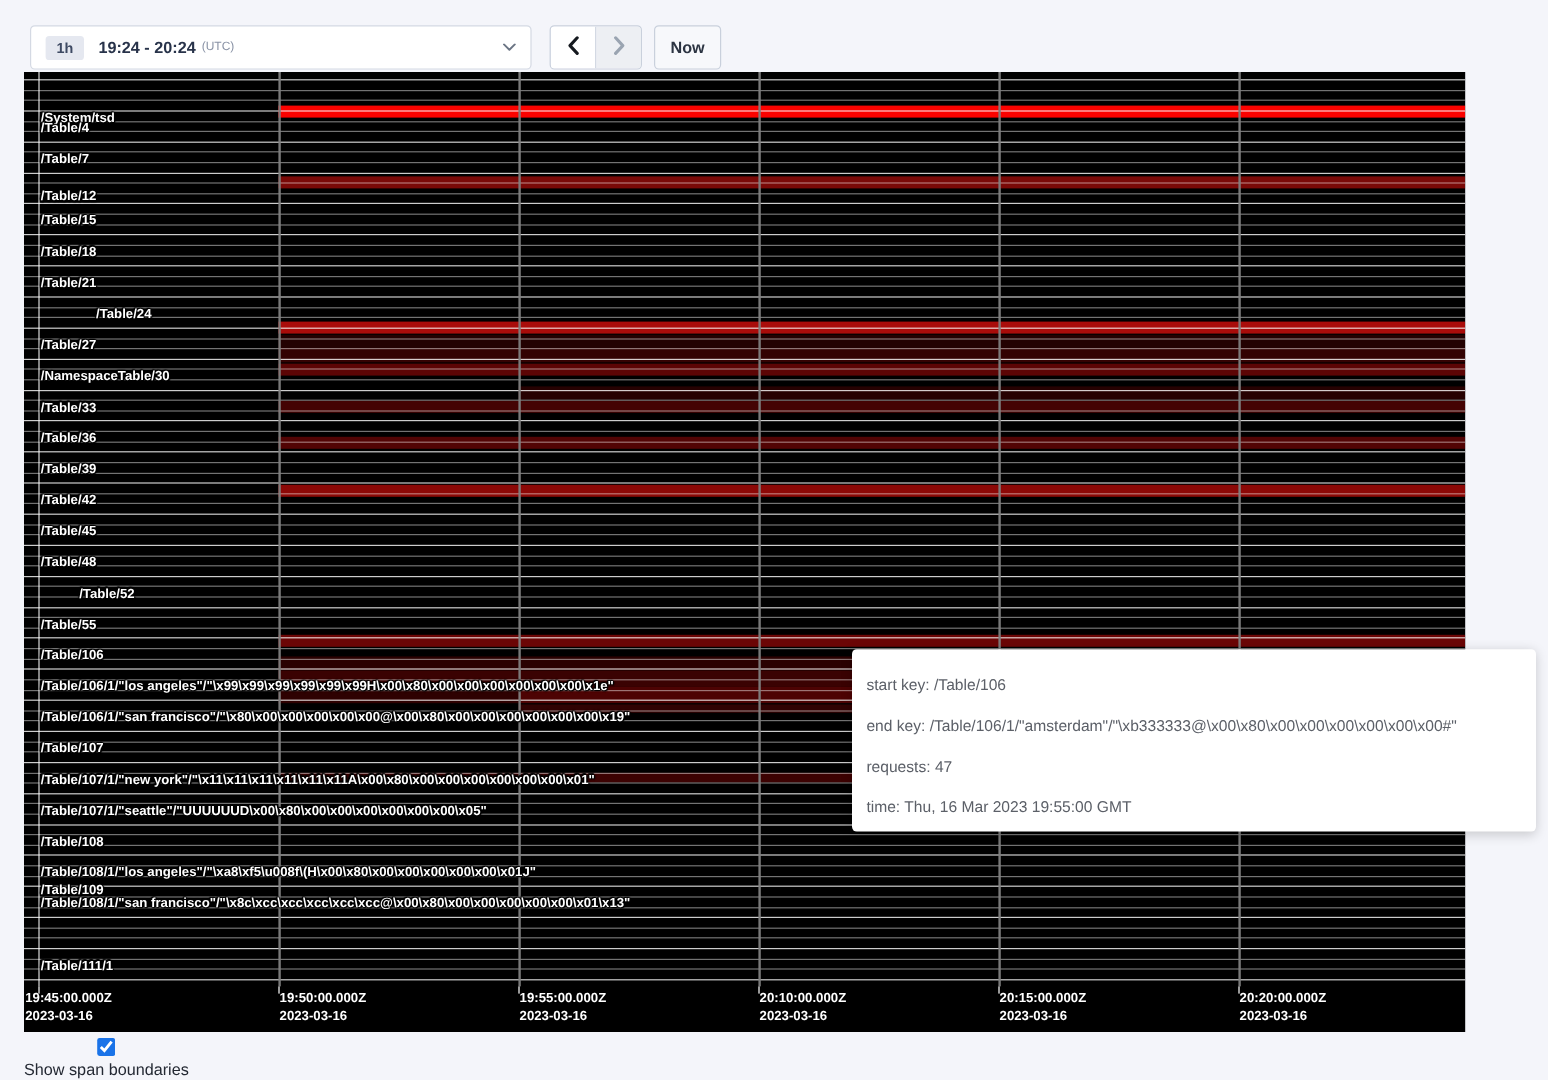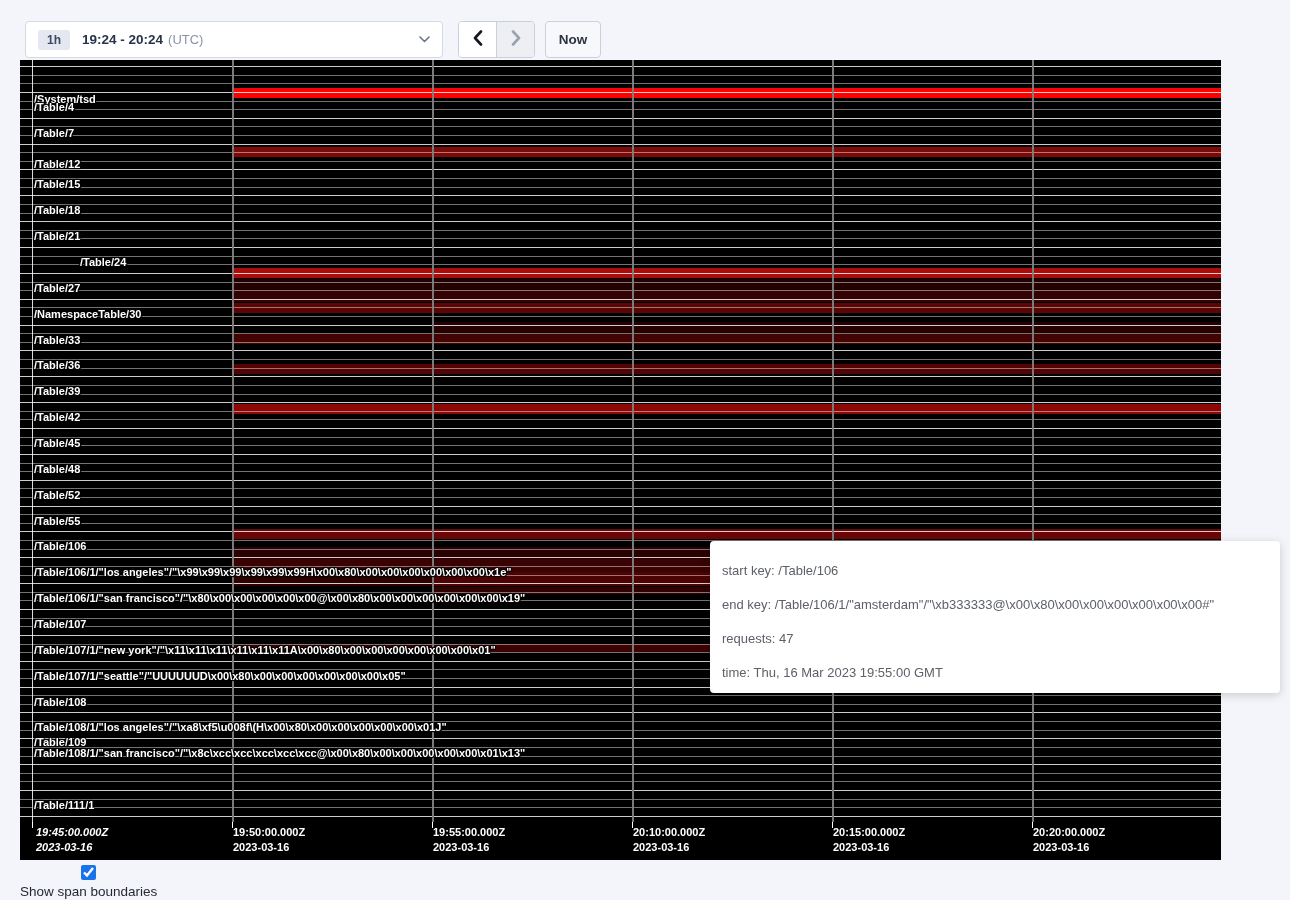--- a/index.html
+++ b/index.html
@@ -12,21 +12,21 @@
   .time-select{
     position:absolute;left:25px;top:21px;width:418px;height:37px;
     background:#fff;border:1px solid #d4d9e3;border-radius:4px;
     display:flex;align-items:center;padding:0 12px;box-sizing:border-box;cursor:pointer;
   }
   .range-badge{
     background:#e5e8f0;color:#3e4a63;font-weight:700;font-size:12px;
     border-radius:3px;padding:3px 9px;margin-right:12px;
   }
   .range-label{font-size:13.5px;font-weight:700;color:#28334a;white-space:nowrap;}
-  .range-suffix{font-size:13px;color:#8a93a6;margin-left:5px;font-weight:400;}
+  .range-suffix{font-size:10px;color:#8a93a6;margin-left:5px;font-weight:400;}
   .select-caret{margin-left:auto;display:flex;align-items:center;}
   .nav-group{
     position:absolute;left:458px;top:21px;height:37px;width:77px;
     border:1px solid #c9d0dc;border-radius:4px;display:flex;box-sizing:border-box;overflow:hidden;
   }
   .nav-btn{flex:1;display:flex;align-items:center;justify-content:center;border:none;padding:0;cursor:pointer;}
   .nav-btn.prev{background:#fff;border-right:1px solid #c9d0dc;}
   .nav-btn.next{background:#edeff3;cursor:default;}
   .now-btn{
     position:absolute;left:545px;top:21px;width:56px;height:37px;
@@ -206,21 +206,21 @@
     <div class="hline" style="top: 695.5px;"></div>
     <div class="hline strong" style="top: 704.1px;"></div>
     <div class="hline" style="top: 712.8px;"></div>
     <div class="hline" style="top: 721.4px;"></div>
     <div class="hline strong" style="top: 730px;"></div>
     <div class="hline" style="top: 738.6px;"></div>
     <div class="hline" style="top: 747.2px;"></div>
     <div class="hline strong" style="top: 755.9px;"></div>
     <div class="vline bright" style="left: 12px;"></div>
     <div class="tick" style="left: 12px;"></div>
-    <div class="ticklabel" style="left: 16px; font-style: italic;">
+    <div class="ticklabel" style="left: 1px;">
       <div>19:45:00.000Z</div>
       <div>2023-03-16</div>
     </div>
     <div class="vline" style="left: 212px;"></div>
     <div class="tick" style="left: 212px;"></div>
     <div class="ticklabel" style="left: 213px;">
       <div>19:50:00.000Z</div>
       <div>2023-03-16</div>
     </div>
     <div class="vline" style="left: 412px;"></div>
@@ -256,21 +256,21 @@
     <div class="rowlabel" style="top: 171.1px;">/Table/21</div>
     <div class="rowlabel" style="top: 197px; padding-left: 46px;">/Table/24</div>
     <div class="rowlabel" style="top: 222.9px;">/Table/27</div>
     <div class="rowlabel" style="top: 248.7px;">/NamespaceTable/30</div>
     <div class="rowlabel" style="top: 274.6px;">/Table/33</div>
     <div class="rowlabel" style="top: 300.4px;">/Table/36</div>
     <div class="rowlabel" style="top: 326.3px;">/Table/39</div>
     <div class="rowlabel" style="top: 352.1px;">/Table/42</div>
     <div class="rowlabel" style="top: 378px;">/Table/45</div>
     <div class="rowlabel" style="top: 403.9px;">/Table/48</div>
-    <div class="rowlabel" style="top: 429.7px;">/Table/52</div>
+    <div class="rowlabel" style="top: 429.7px; padding-left: 32px;">/Table/52</div>
     <div class="rowlabel" style="top: 455.6px;">/Table/55</div>
     <div class="rowlabel" style="top: 481.4px;">/Table/106</div>
     <div class="rowlabel" style="top: 507.3px;">/Table/106/1/"los angeles"/"\x99\x99\x99\x99\x99\x99H\x00\x80\x00\x00\x00\x00\x00\x00\x1e"</div>
     <div class="rowlabel" style="top: 533.1px;">/Table/106/1/"san francisco"/"\x80\x00\x00\x00\x00\x00@\x00\x80\x00\x00\x00\x00\x00\x00\x19"</div>
     <div class="rowlabel" style="top: 559px;">/Table/107</div>
     <div class="rowlabel" style="top: 584.9px;">/Table/107/1/"new york"/"\x11\x11\x11\x11\x11\x11A\x00\x80\x00\x00\x00\x00\x00\x00\x01"</div>
     <div class="rowlabel" style="top: 610.7px;">/Table/107/1/"seattle"/"UUUUUUD\x00\x80\x00\x00\x00\x00\x00\x00\x05"</div>
     <div class="rowlabel" style="top: 636.6px;">/Table/108</div>
     <div class="rowlabel" style="top: 662.4px;">/Table/108/1/"los angeles"/"\xa8\xf5\u008f\(H\x00\x80\x00\x00\x00\x00\x00\x01J"</div>
     <div class="rowlabel" style="top: 688.3px;">/Table/108/1/"san francisco"/"\x8c\xcc\xcc\xcc\xcc\xcc@\x00\x80\x00\x00\x00\x00\x00\x01\x13"</div>

